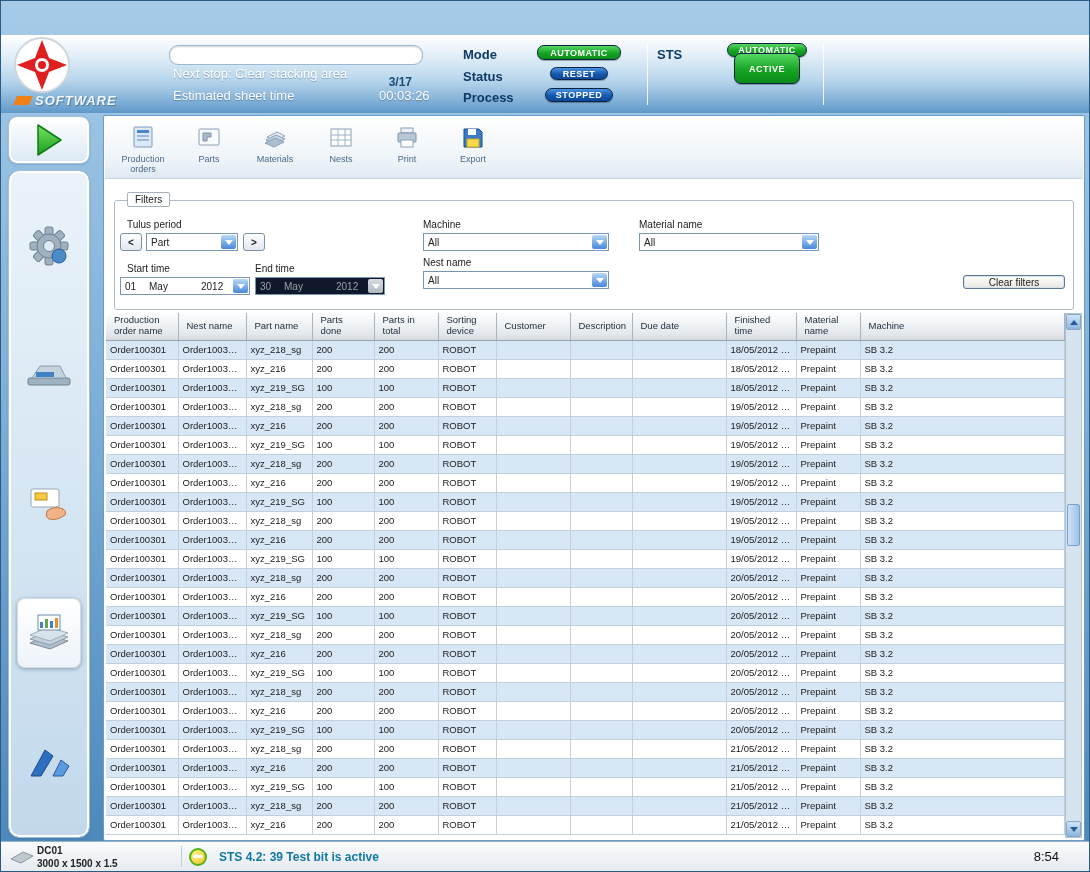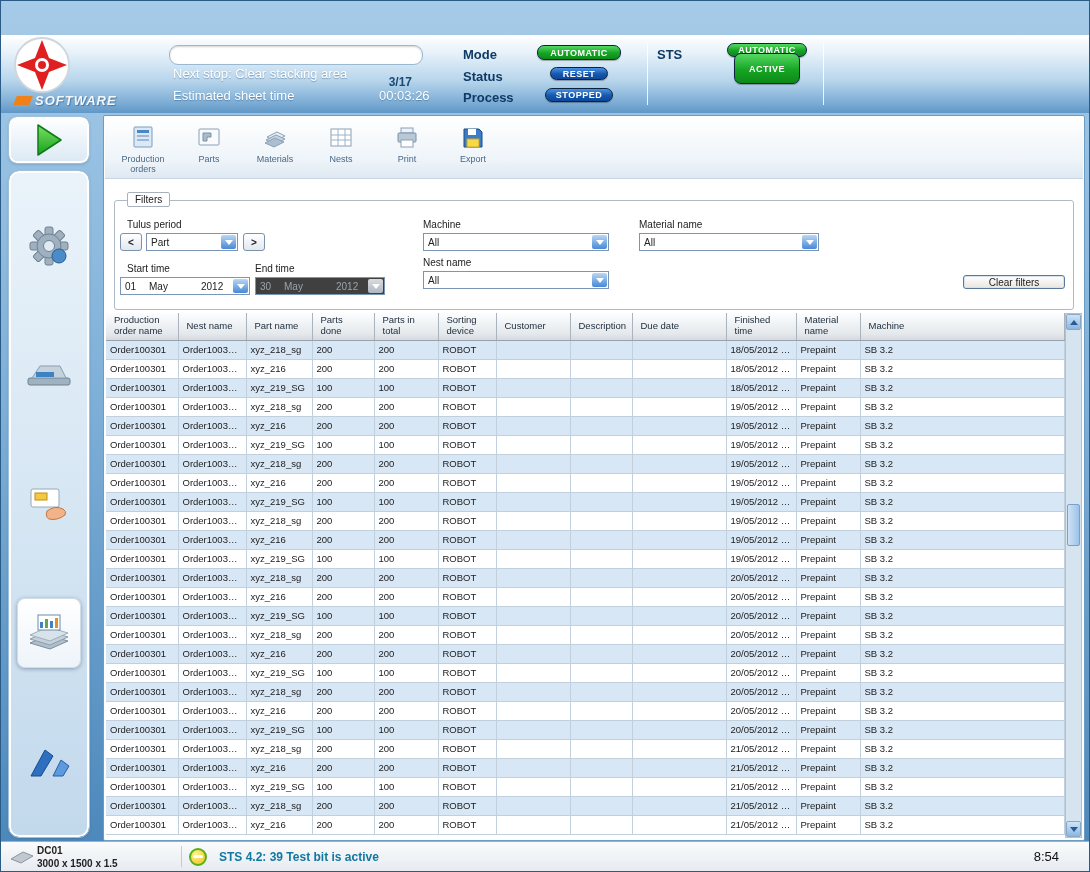--- a/index.html
+++ b/index.html
@@ -94,21 +94,21 @@
     background:linear-gradient(180deg,#ffffff,#e2e8ee); border:1px solid #7a92ac; border-radius:3px;
     font-size:10px; font-weight:bold; color:#223; display:flex; align-items:center; justify-content:center; cursor:pointer; }
   .btn-prev { left:5px; top:32px; } .btn-next { left:128px; top:32px; }
   .combo { position:absolute; height:18px; background:#fff; border:1px solid #7a96b4;
     display:flex; align-items:center; font-size:10px; color:#222; padding-left:4px; cursor:pointer; }
   .combo .arrow { position:absolute; right:1px; top:1px; bottom:1px; width:15px;
     background:linear-gradient(180deg,#b8d8f4,#4888d8); border-radius:2px;
     display:flex; align-items:center; justify-content:center; }
   .combo .arrow::after { content:""; width:0; height:0; border:4px solid transparent;
     border-top:5px solid #fff; margin-top:5px; }
-  .combo.disabled { background:#404040; color:#9aa2aa; }
+  .combo.disabled { background:#0f172a; color:#9aa2aa; }
   .combo.disabled .arrow { background:linear-gradient(180deg,#d8dce0,#b0b8c0); }
   .c-month { left:31px; top:32px; width:92px; }
   .c-start { left:5px; top:76px; width:130px; }
   .c-end { left:140px; top:76px; width:130px; }
   .c-machine { left:308px; top:32px; width:186px; }
   .c-nest { left:308px; top:70px; width:186px; }
   .c-material { left:524px; top:32px; width:180px; }
   .d-day { display:inline-block; width:24px; } .d-month { display:inline-block; width:52px; }
   .clear-btn { position:absolute; right:8px; top:74px; width:102px; height:14px;
     background:linear-gradient(180deg,#ffffff,#e8e6df); border:1px solid #5a789c; border-radius:3px;

